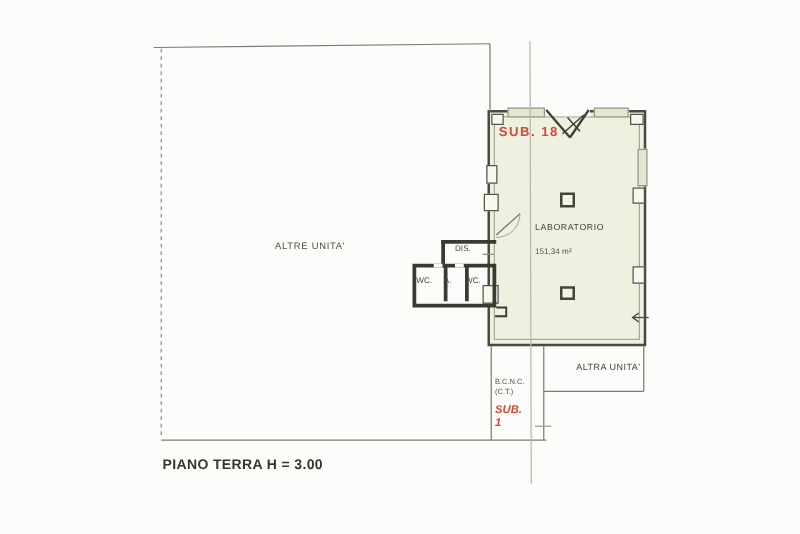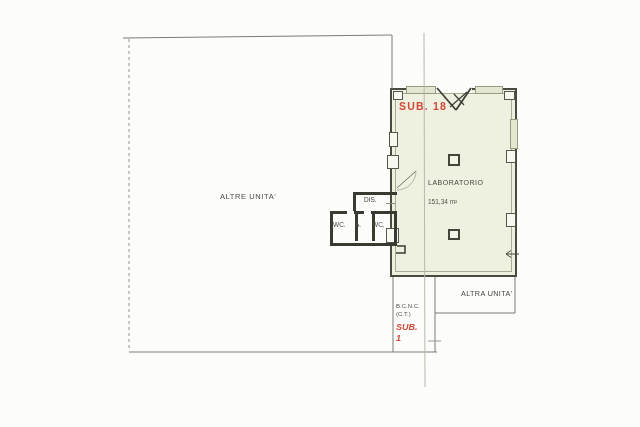--- a/index.html
+++ b/index.html
@@ -79,20 +79,21 @@
     <span style="display:block;">B.C.N.C.</span>
     <span style="display:block;">(C.T.)</span>
   </div>
   <div class="lbl center red" style="left:396px;top:322px;width:30px;font-size:9px;line-height:11px;font-style:italic;">
     <span style="display:block;">SUB.</span>
     <span style="display:block;">1</span>
   </div>
 
   <div class="lbl center" style="left:437px;top:289px;width:78px;font-size:7.2px;letter-spacing:.4px;color:#45453d;margin-left:24px;">ALTRA UNITA'</div>
 
+  <div class="lbl" style="left:130px;top:366px;font-size:11.2px;font-weight:600;letter-spacing:.3px;color:#35352f;">PIANO TERRA H = 3.00</div>
 
   <svg class="overlay" width="640" height="427" viewBox="0 0 640 427">
 
     <line x1="123" y1="38" x2="392" y2="35" stroke="#7d7d73" stroke-width="1"></line>
     <line x1="129" y1="39" x2="129" y2="350" stroke="#90908a" stroke-width="1" stroke-dasharray="3,3"></line>
     <line x1="392" y1="35" x2="392" y2="89" stroke="#7d7d73" stroke-width="1"></line>
     <line x1="129" y1="352" x2="437" y2="352" stroke="#7d7d73" stroke-width="1"></line>
 
     <line x1="424" y1="33" x2="425" y2="387" stroke="#b8b8ae" stroke-width="1"></line>
 

